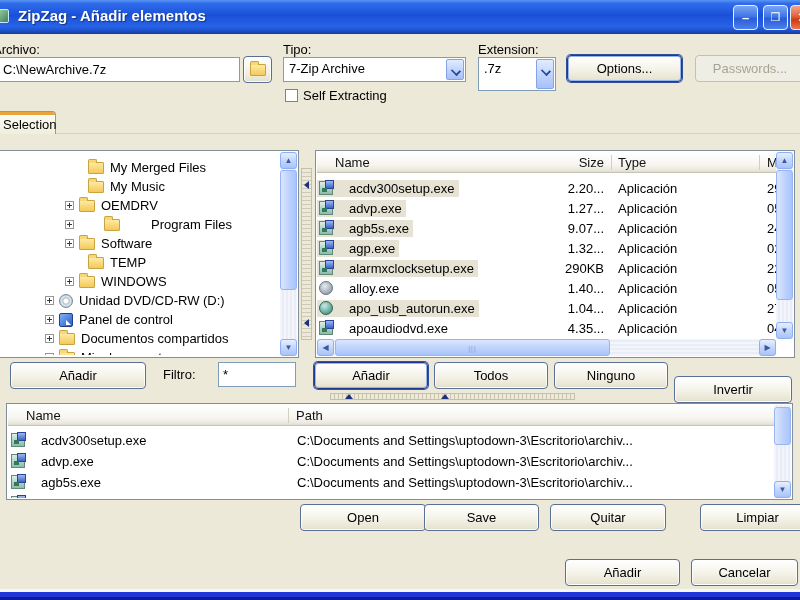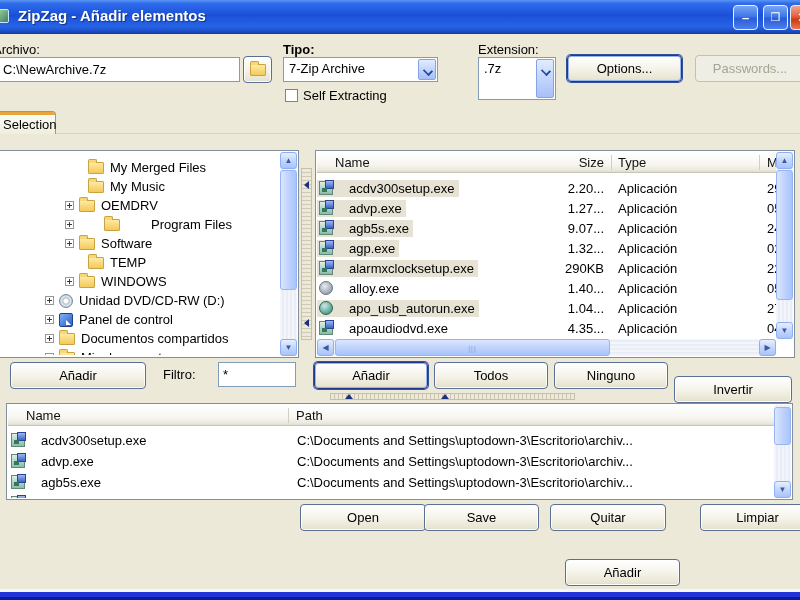--- a/index.html
+++ b/index.html
@@ -116,28 +116,28 @@
     <div class="winbtn" style="left:763px; font-size:11px;">❒</div>
     <div class="winbtn close" style="left:790px;">✕</div>
   </div>
 
   <div class="lbl" style="left:-7px; top:42px;">Archivo:</div>
   <input class="field" style="left: -2px; top: 57px; width: 242px; height: 25px;" value="C:\NewArchive.7z">
   <div class="xp-btn" style="left:243px; top:56px; width:29px; height:27px;">
     <span class="i-folder" style="display:inline-block; margin-top:7px;"></span>
   </div>
 
-  <div class="lbl" style="left:283px; top:42px;font-weight:bold;">Tipo:</div>
-  <div class="combo" style="left:283px; top:57px; width:155px; height:25px;">
+  <div class="lbl" style="left:283px; top:42px;">Tipo:</div>
+  <div class="combo" style="left:283px; top:57px; width:183px; height:25px;">
     <span class="val">7-Zip Archive</span>
     <span class="combo-arrow"></span>
   </div>
 
   <div class="lbl" style="left:478px; top:42px;">Extension:</div>
-  <div class="combo" style="left:478px; top:57px; width:78px; height:43px;">
+  <div class="combo" style="left:478px; top:57px; width:78px; height:34px;">
     <span class="val">.7z</span>
     <span class="combo-arrow"></span>
   </div>
 
   <div class="xp-btn focused" style="left:567px; top:55px; width:115px;">Options...</div>
   <div class="xp-btn disabled" style="left:695px; top:55px; width:110px;">Passwords...</div>
 
   <div class="checkbox" style="left:285px; top:89px;"></div>
   <div class="lbl" style="left:303px; top:88px;">Self Extracting</div>
 
@@ -364,15 +364,16 @@
       <div class="sb-btn" style="bottom:0;">▼</div>
     </div>
   </div>
 
   <div class="xp-btn" style="left:300px; top:504px; width:126px;">Open</div>
   <div class="xp-btn" style="left:424px; top:504px; width:115px;">Save</div>
   <div class="xp-btn" style="left:550px; top:504px; width:116px;">Quitar</div>
   <div class="xp-btn" style="left:676px; top:504px; width:115px;margin-left:24px;">Limpiar</div>
 
   <div class="xp-btn" style="left:565px; top:559px; width:115px;">Añadir</div>
+  <div class="xp-btn" style="left:691px; top:559px; width:107px;">Cancelar</div>
 
   <div class="bottom-border"></div>
 </div>
 
 </body></html>

